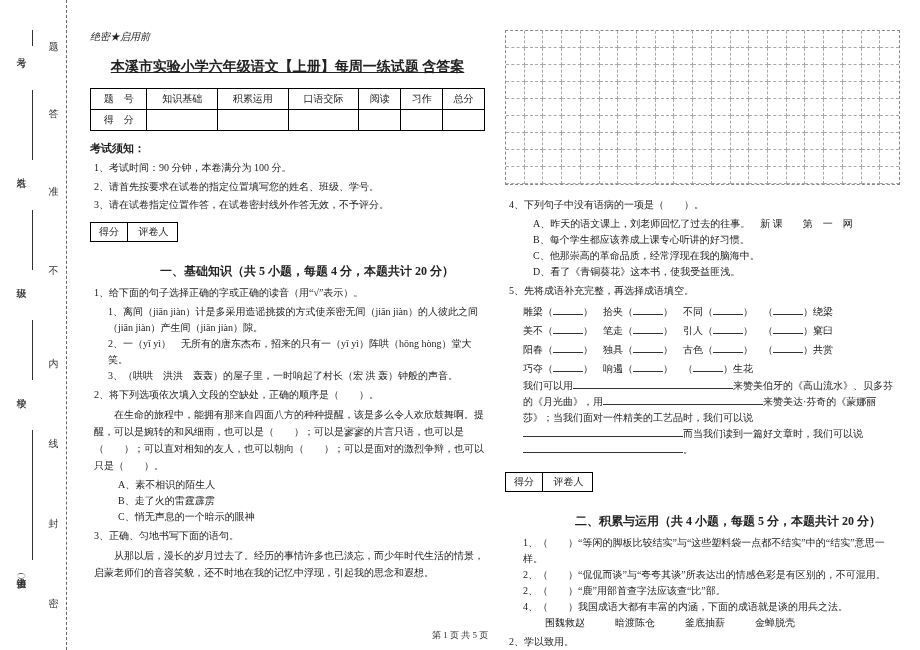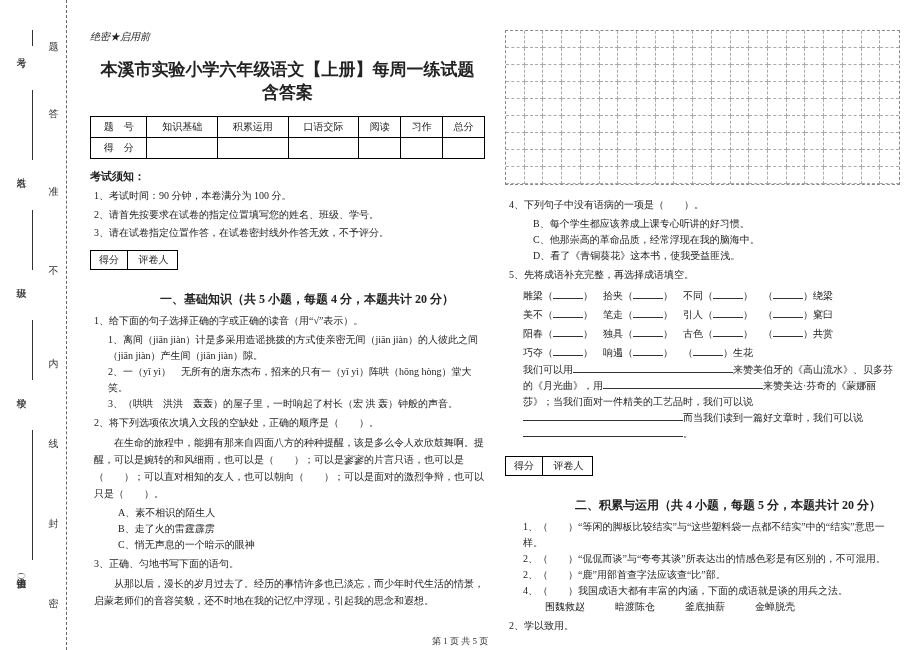--- a/index.html
+++ b/index.html
@@ -1,36 +1,36 @@
 <!DOCTYPE html>
 <html><head>
 <meta charset="utf-8">
 <style>
   * { box-sizing: border-box; margin:0; padding:0; }
   body { font-family: "SimSun","宋体",serif; font-size:10px; color:#222; background:#fff; width:920px; height:650px; position:relative; overflow:hidden; }
   .page { position:absolute; left:90px; top:30px; right:20px; bottom:20px; display:flex; gap:20px; }
   .col { flex:1; }
   .secret { font-size:10px; font-style:italic; }
-  .title { text-align:center; font-weight:bold; font-size:17px; margin:14px 0 12px; }
+  .title { text-align:center; font-weight:bold; font-size:14px; margin:14px 0 12px;text-decoration:underline; }
   table.score { border-collapse:collapse; width:100%; margin-bottom:10px; }
   table.score td { border:1px solid #000; padding:3px 4px; text-align:center; font-size:10px; }
   .sect { font-weight:bold; font-size:11px; margin:6px 0 4px; }
   ol.notes { list-style:none; padding-left:4px; }
   ol.notes li { margin:3px 0; line-height:1.55; }
   .scorebox { display:inline-block; border:1px solid #000; margin:6px 0 18px; }
   .scorebox span { display:inline-block; border-right:1px solid #000; padding:2px 8px; font-size:10px; }
   .scorebox span:last-child { border-right:none; }
   .part-title { font-weight:bold; font-size:12px; text-align:left; margin:3px 0 5px; padding-left:70px;}
   .q { margin:3px 0 3px 4px; line-height:1.6; }
   .sub { margin-left:18px; line-height:1.6; }
   .opt { margin-left:28px; line-height:1.6; }
   .blank { display:inline-block; border-bottom:1px solid #333; min-width:50px; height:10px; vertical-align:baseline; }
   .blank.w30{min-width:30px;} .blank.w160{min-width:160px;}
   .indent { text-indent:20px; line-height:1.7; }
-  .footer { position:absolute; bottom:2px; left:0; right:0; text-align:center; font-size:9px; color:#333; }
+  .footer { position:absolute; bottom:8px; left:0; right:0; text-align:center; font-size:9px; color:#333; }
 
   .binding { position:absolute; left:0; top:0; width:86px; height:650px; }
   .dash { position:absolute; left:66px; top:0; bottom:0; border-left:1px dashed #666; }
   .binding .vlabel { position:absolute; left:46px; writing-mode:vertical-rl; font-size:10px; letter-spacing:12px; color:#333; }
   .binding .field { position:absolute; left:14px; writing-mode:vertical-rl; font-size:10px; color:#333; }
   .binding .ul { position:absolute; left:32px; width:0; border-left:1px solid #333; }
 
   .grid { display:grid; grid-template-columns:repeat(21,1fr); grid-auto-rows:17px; width:100%; border:1px dashed #888; }
   .grid div { border-right:1px dashed #aaa; border-bottom:1px dashed #aaa; }
   .grid div:nth-child(21n){border-right:none;}
@@ -305,20 +305,21 @@
         <div></div>
         <div></div>
         <div></div>
         <div></div>
         <div></div>
         <div></div>
         <div></div>
       </div>
 
     <div class="q" style="margin-top:12px;">4、下列句子中没有语病的一项是（　　）。</div>
+    <div class="opt">A、昨天的语文课上，刘老师回忆了过去的往事。　新 课　　第　一　网</div>
     <div class="opt">B、每个学生都应该养成上课专心听讲的好习惯。</div>
     <div class="opt">C、他那崇高的革命品质，经常浮现在我的脑海中。</div>
     <div class="opt">D、看了《青铜葵花》这本书，使我受益匪浅。</div>
 
     <div class="q">5、先将成语补充完整，再选择成语填空。</div>
     <div id="q5rows">
         <div class="fillrow"><span class="cell">雕梁（<span class="blank w30"></span>）　</span><span class="cell">拾夹（<span class="blank w30"></span>）　</span><span class="cell">不同（<span class="blank w30"></span>）　</span><span class="cell">（<span class="blank w30"></span>）绕梁　</span></div>
         <div class="fillrow"><span class="cell">美不（<span class="blank w30"></span>）　</span><span class="cell">笔走（<span class="blank w30"></span>）　</span><span class="cell">引人（<span class="blank w30"></span>）　</span><span class="cell">（<span class="blank w30"></span>）窠臼　</span></div>
         <div class="fillrow"><span class="cell">阳春（<span class="blank w30"></span>）　</span><span class="cell">独具（<span class="blank w30"></span>）　</span><span class="cell">古色（<span class="blank w30"></span>）　</span><span class="cell">（<span class="blank w30"></span>）共赏　</span></div>
         <div class="fillrow"><span class="cell">巧夺（<span class="blank w30"></span>）　</span><span class="cell">响遏（<span class="blank w30"></span>）　</span><span class="cell">（<span class="blank w30"></span>）生花　</span></div>

